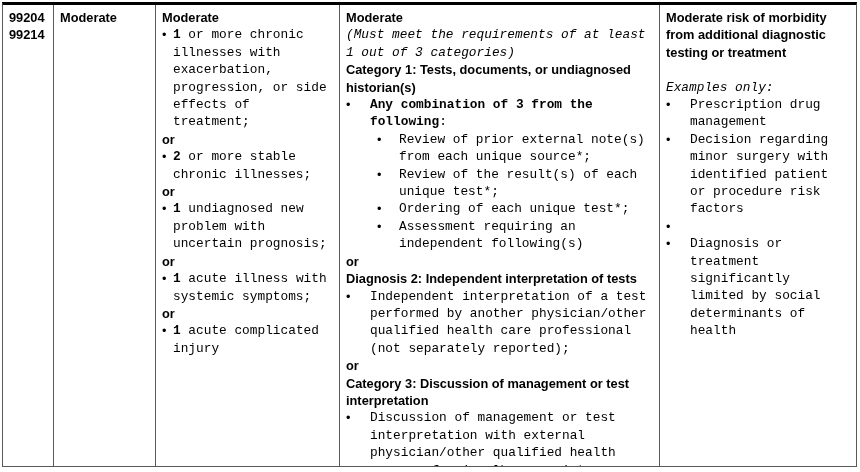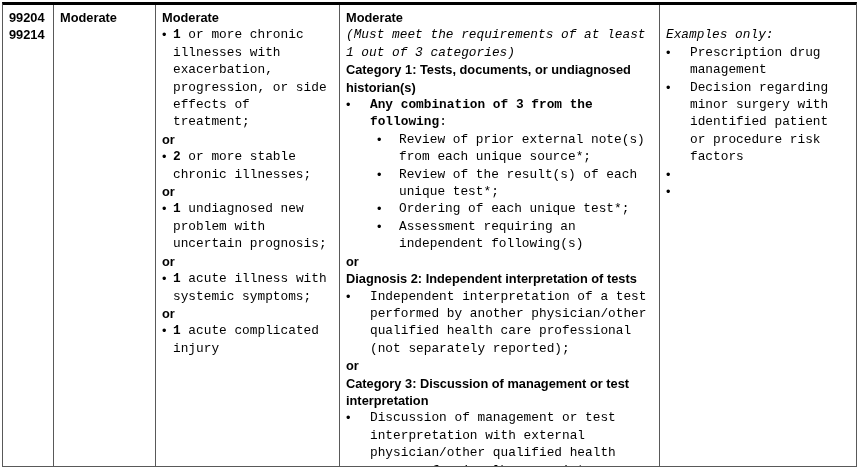--- a/index.html
+++ b/index.html
@@ -117,31 +117,33 @@
           <span class="txt">Independent interpretation of a test performed by another physician/other qualified health care professional (not separately reported);</span>
         </div>
         <div class="blk h">or</div>
         <div class="blk h">Category 3: Discussion of management or test interpretation</div>
         <div class="blk li b1">
           <span class="dot">•</span>
           <span class="txt">Discussion of management or test interpretation with external physician/other qualified health care professional\appropriate source (not separately reported)</span>
         </div>
       </div>
     <div class="cell c5">
+        <div class="blk h">Moderate risk of morbidity from additional diagnostic testing or treatment</div>
         <div class="blk sp"></div>
         <div class="blk i">Examples only:</div>
         <div class="blk li b1">
           <span class="dot">•</span>
           <span class="txt">Prescription drug management</span>
         </div>
         <div class="blk li b1">
           <span class="dot">•</span>
           <span class="txt">Decision regarding minor surgery with identified patient or procedure risk factors</span>
         </div>
         <div class="blk li b1">
           <span class="dot">•</span>
         </div>
         <div class="blk li b1">
           <span class="dot">•</span>
+          <span class="txt">Diagnosis or treatment significantly limited by social determinants of health</span>
         </div>
       </div>
   </div>
 </div>
 
 </body></html>

